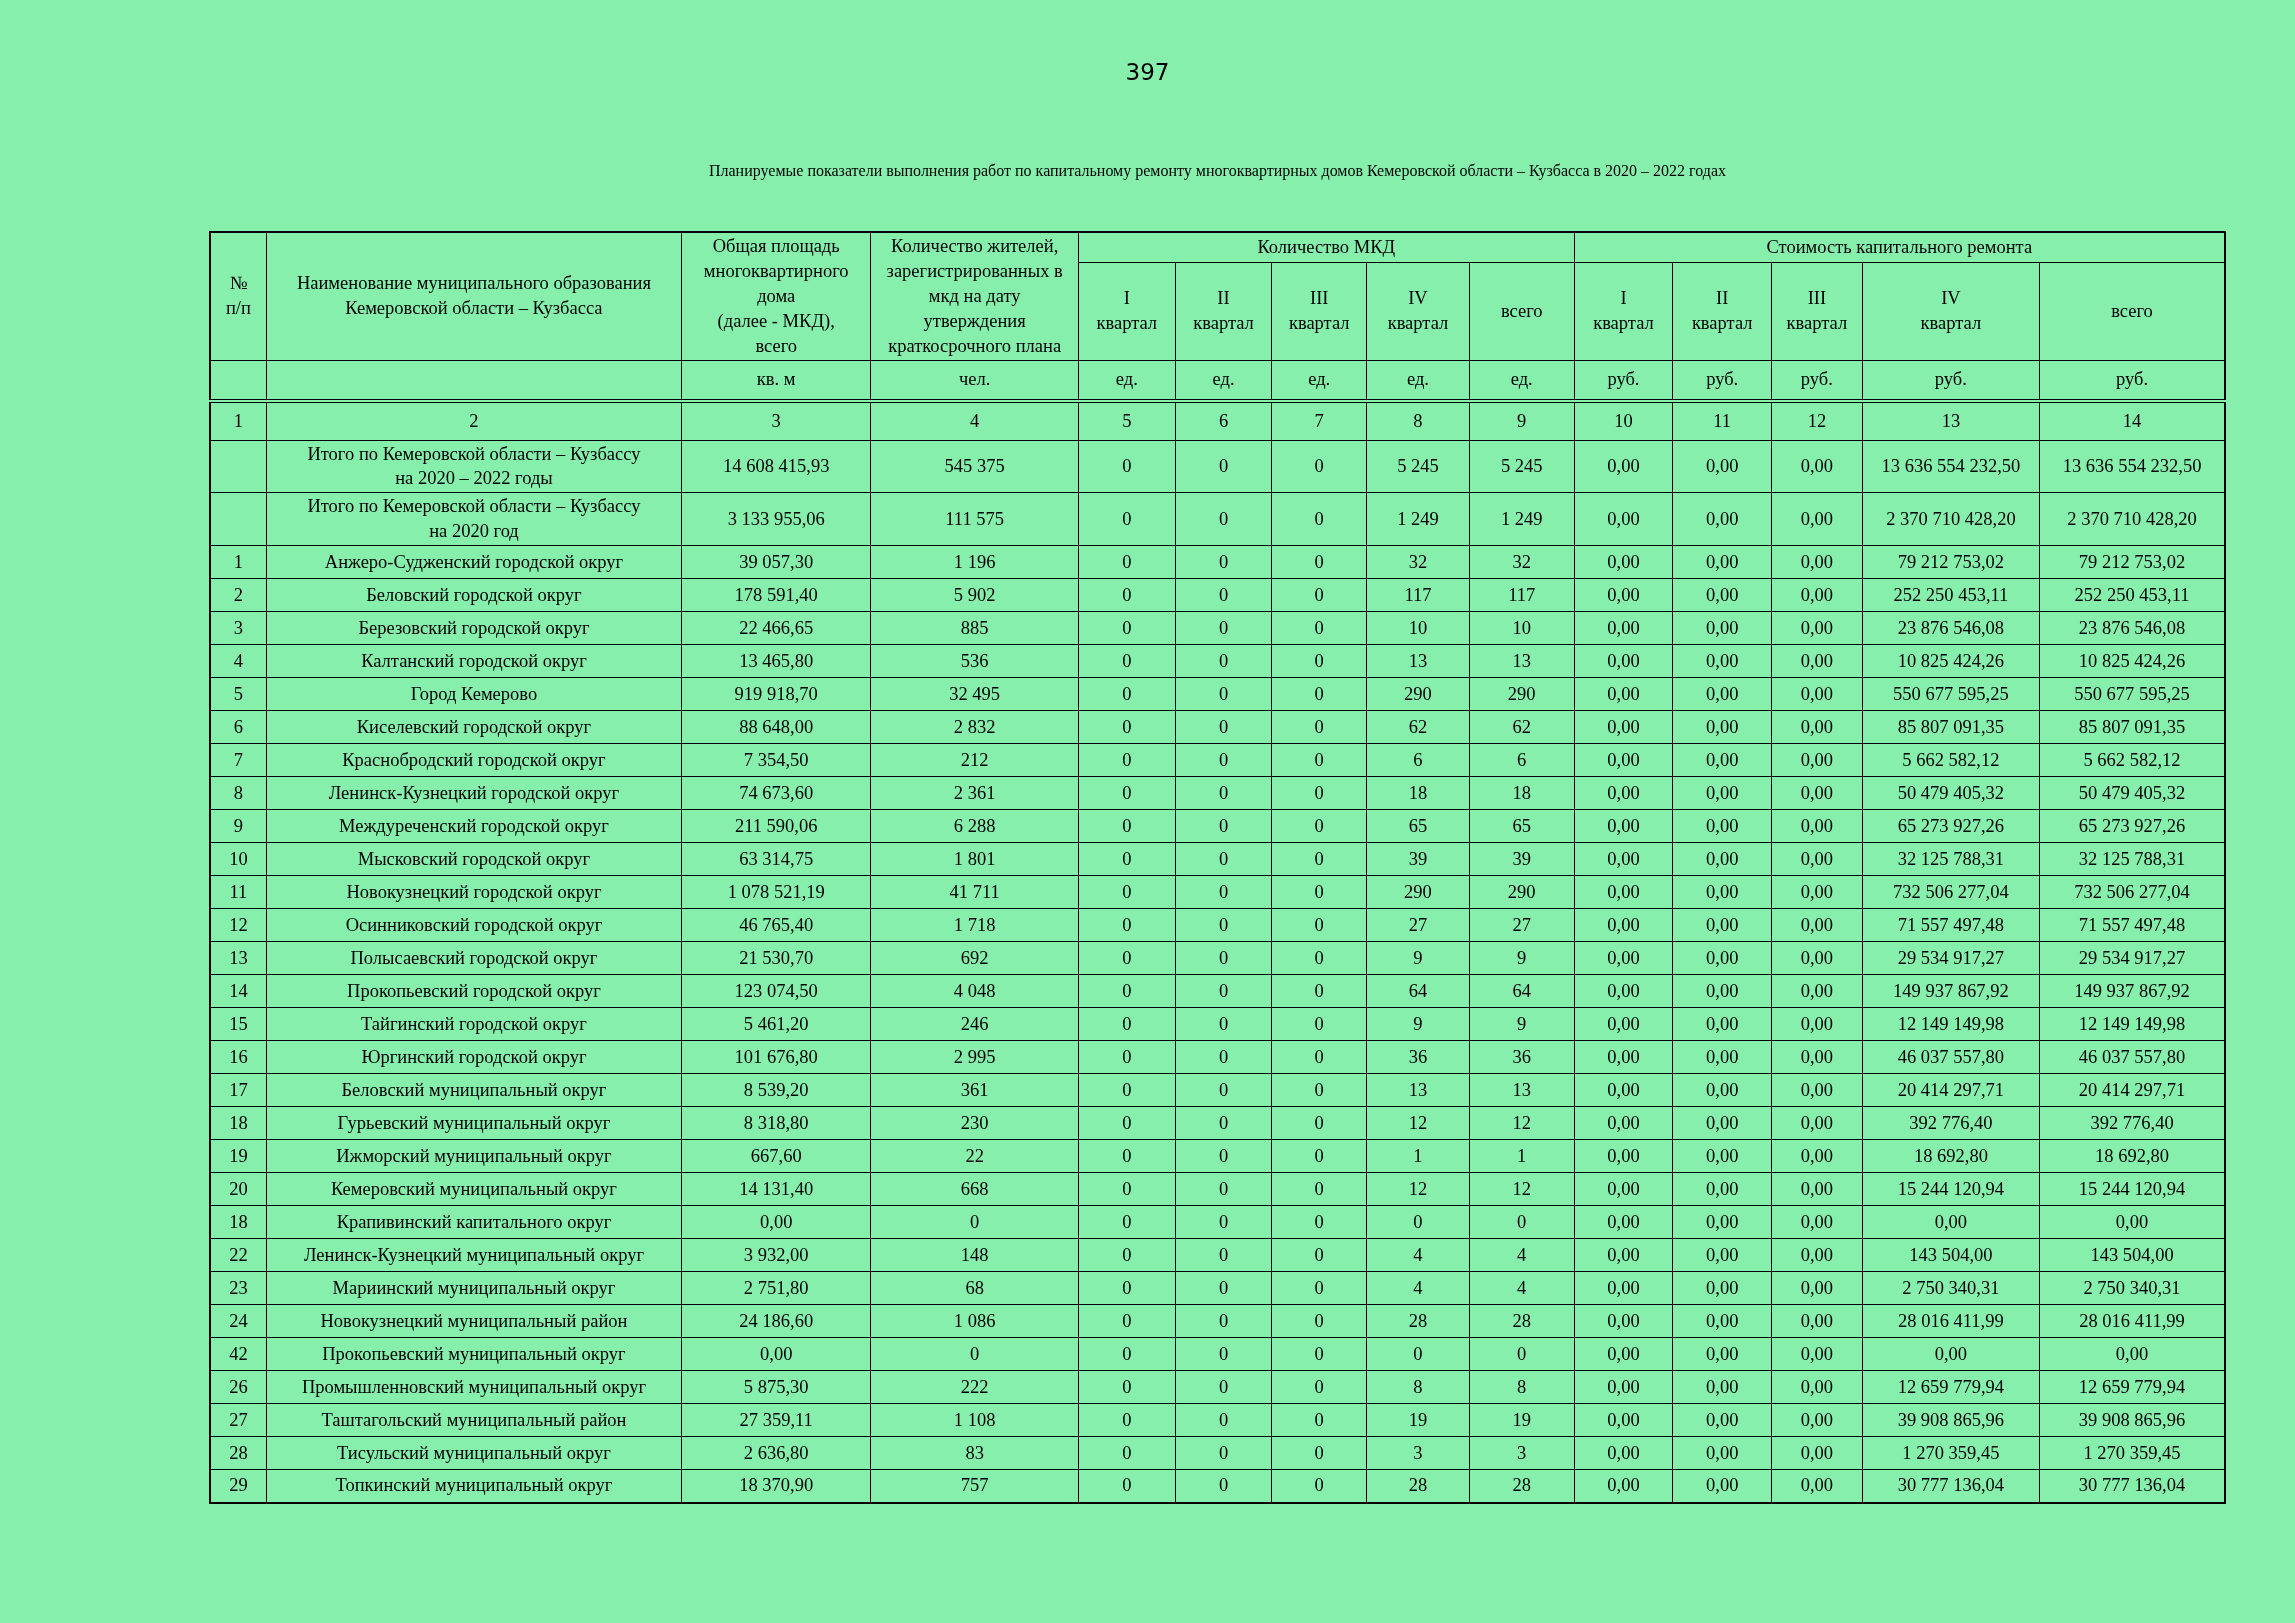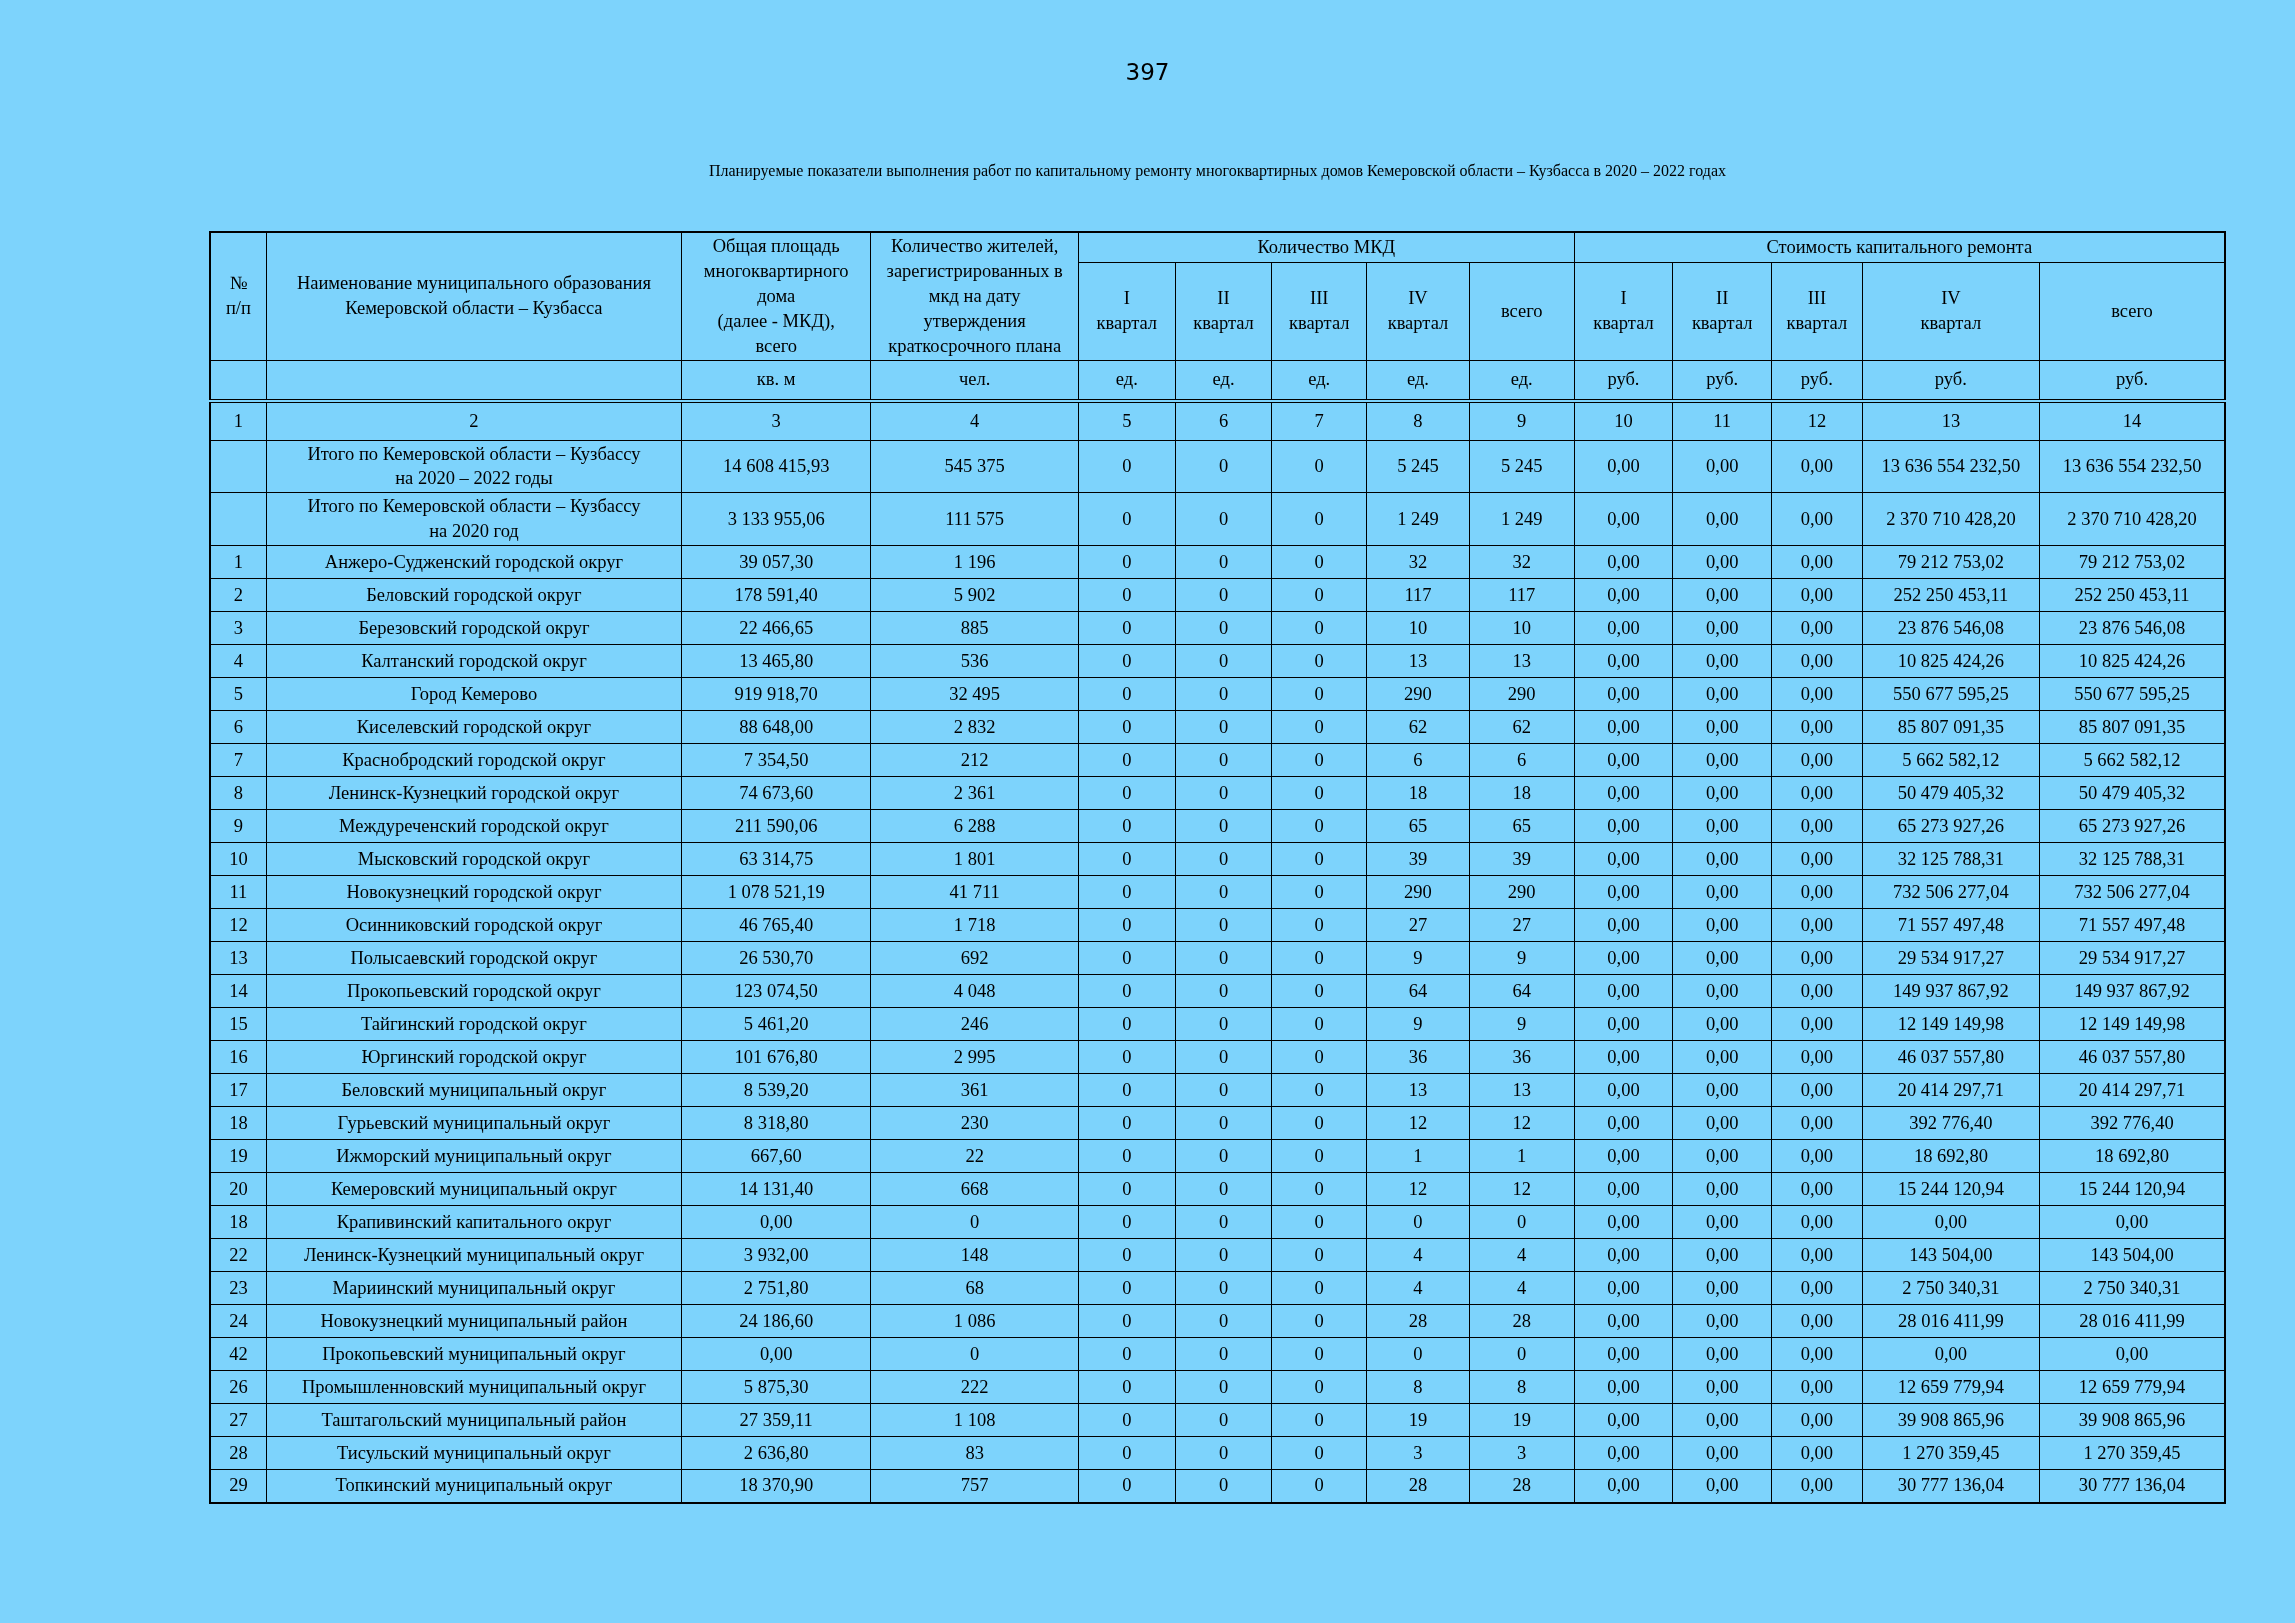--- a/index.html
+++ b/index.html
@@ -1,19 +1,19 @@
 <!DOCTYPE html>
 <html lang="ru" style="font-size:7.4px"><head>
 <meta charset="utf-8">
 <style>
   html,body{margin:0;padding:0;background:#ffffff;}
   .page{
     position:relative;
     width:2295px;height:1623px;
-    background:#7dd3fc;
+    background:#86efac;
     color:#000;
     font-family:"Liberation Serif", serif;
     overflow:hidden;
   }
   .page-number{
     position:absolute;top:60px;left:0;width:2295px;
     text-align:center;
     font-family:"DejaVu Sans", sans-serif;
     font-size:23px;line-height:1.1;
   }
@@ -376,21 +376,21 @@
           <td class="c-val">27</td>
           <td class="c-val">0,00</td>
           <td class="c-val">0,00</td>
           <td class="c-val">0,00</td>
           <td class="c-val">71 557 497,48</td>
           <td class="c-val">71 557 497,48</td>
         </tr>
         <tr>
           <td class="c-no">13</td>
           <td class="c-name">Полысаевский городской округ</td>
-          <td class="c-val">26 530,70</td>
+          <td class="c-val">21 530,70</td>
           <td class="c-val">692</td>
           <td class="c-val">0</td>
           <td class="c-val">0</td>
           <td class="c-val">0</td>
           <td class="c-val">9</td>
           <td class="c-val">9</td>
           <td class="c-val">0,00</td>
           <td class="c-val">0,00</td>
           <td class="c-val">0,00</td>
           <td class="c-val">29 534 917,27</td>

